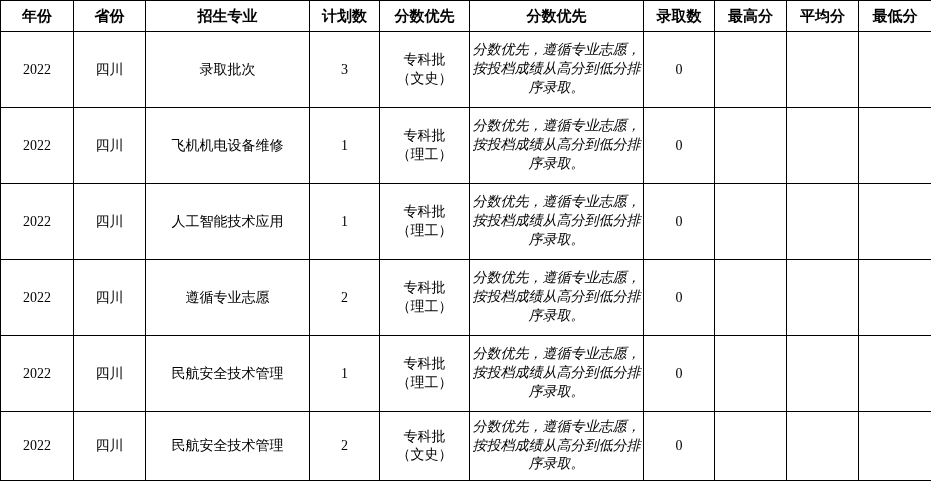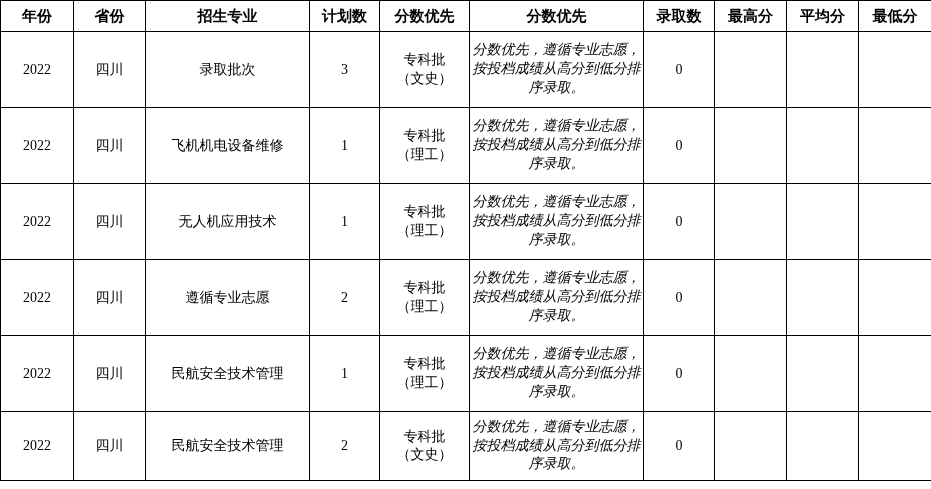--- a/index.html
+++ b/index.html
@@ -101,21 +101,21 @@
 （理工）</td>
         <td class="cell-principle">分数优先，遵循专业志愿，按投档成绩从高分到低分排序录取。</td>
         <td>0</td>
         <td></td>
         <td></td>
         <td></td>
       </tr>
       <tr class="body-row">
         <td>2022</td>
         <td>四川</td>
-        <td>无人机应用技术</td>
+        <td>人工智能技术应用</td>
         <td>1</td>
         <td class="cell-batch">专科批
 （理工）</td>
         <td class="cell-principle">分数优先，遵循专业志愿，按投档成绩从高分到低分排序录取。</td>
         <td>0</td>
         <td></td>
         <td></td>
         <td></td>
       </tr>
       <tr class="body-row">

